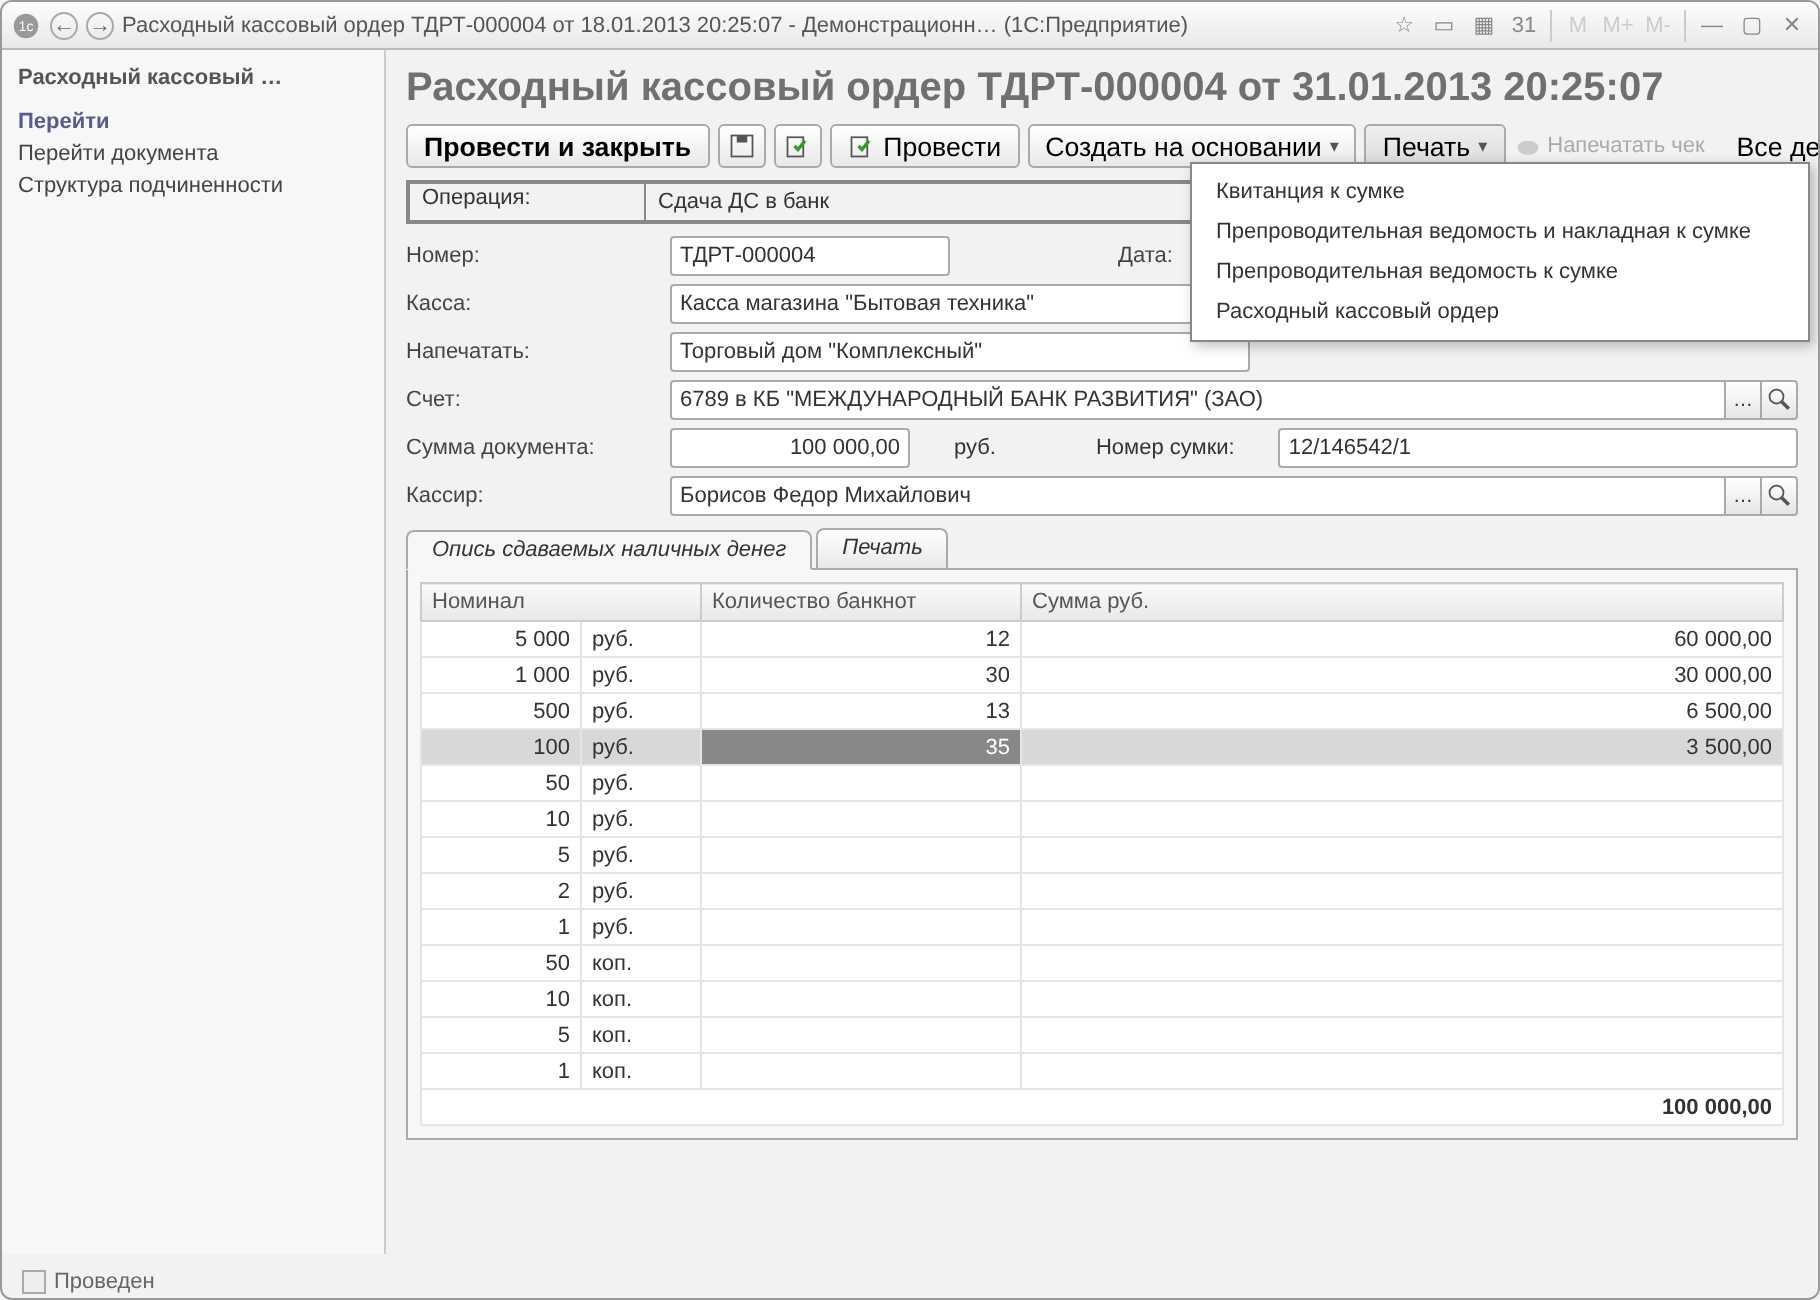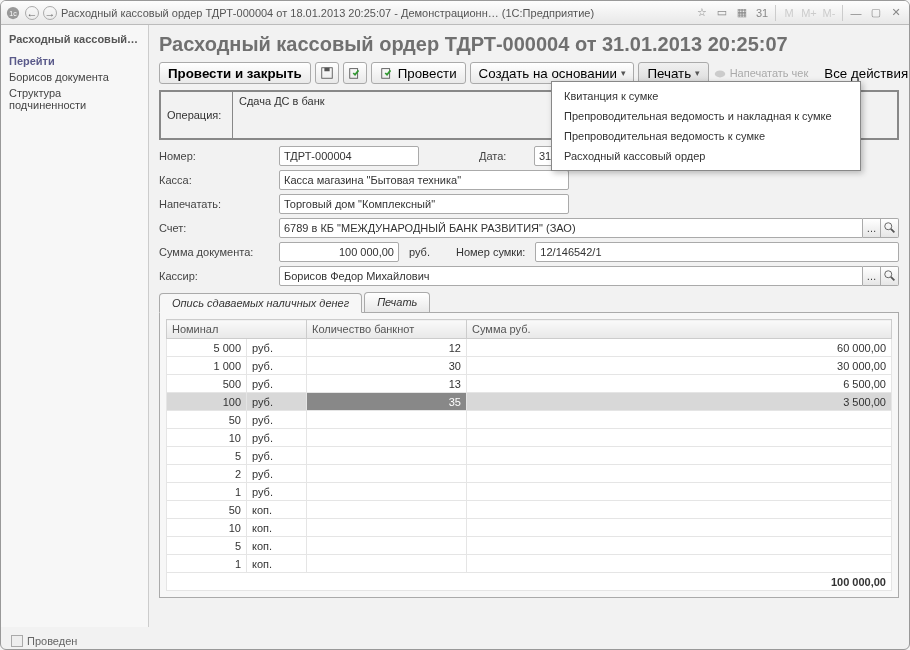--- a/index.html
+++ b/index.html
@@ -33,44 +33,44 @@
   }
   .tb-ico { width:16px; height:16px; display:inline-flex; align-items:center; justify-content:center; font-size:11px; color:#666; }
   .tb-ico.circle { border:1px solid #aaa; border-radius:50%; width:14px; height:14px; }
   .tb-title { flex: 1; white-space: nowrap; overflow: hidden; text-overflow: ellipsis; color:#555; }
   .tb-right { display:flex; gap:2px; align-items:center; }
   .tb-btn { width:18px; height:16px; display:inline-flex; align-items:center; justify-content:center; color:#888; border:1px solid transparent; border-radius:2px; }
   .divider-v { width:1px; height:16px; background:#ccc; margin:0 2px; }
 
   .body { display:flex; height: 602px; }
   .sidebar {
-    width: 148px;
+    width: 192px;
     background: #f7f7f7;
     border-right: 1px solid #ccc;
     padding: 4px 0;
   }
   .sidebar-title { font-weight: bold; padding: 4px 8px 8px; color:#555; white-space:nowrap; overflow:hidden; text-overflow:ellipsis; }
   .nav-group { font-weight:bold; color:#5a5a8a; padding: 2px 8px; }
   .nav-item { padding: 2px 8px; color:#444; }
 
   .main { flex:1; padding: 8px 10px; position:relative; overflow:hidden; }
   .page-title { font-size: 20px; font-weight: bold; color:#707070; margin: 0 0 6px; }
   .toolbar { display:flex; align-items:center; gap:4px; margin-bottom:6px; flex-wrap:nowrap; }
   .btn { background:linear-gradient(#fff,#e9e9e9); border:1px solid #aaa; border-radius:3px; padding:2px 8px; height:22px; display:inline-flex; align-items:center; gap:4px; white-space:nowrap; }
   .btn.primary { font-weight:bold; }
   .btn.icon { padding:2px 4px; }
   .btn .caret { font-size:9px; color:#555; }
   .toolbar-spacer { flex:1; }
   .link-disabled { color:#aaa; display:inline-flex; align-items:center; gap:3px; white-space:nowrap; }
 
   .op-row { display:flex; border:2px solid #888; margin-bottom:6px; }
-  .op-label { width:72px; padding:17px 6px; border-right:1px solid #888; }
+  .op-label { width:118px; padding:1px 6px; border-right:1px solid #888; }
   .op-value { padding:3px 6px; }
 
-  .form-row { display:flex; align-items:center; margin-bottom:4px; gap:10px; }
+  .form-row { display:flex; align-items:center; margin-bottom:4px; gap:22px; }
   .form-label { width: 110px; color:#444; }
   .form-label.short { width:45px; }
   .input { background:#fff; border:1px solid #aaa; height:20px; padding:1px 4px; border-radius:2px; display:flex; align-items:center; }
   .input.flex { flex:1; }
   .input-group { display:flex; flex:1; }
   .input-group .input { border-radius:2px 0 0 2px; }
   .input-btn { width:18px; height:20px; border:1px solid #aaa; border-left:none; background:linear-gradient(#fff,#e6e6e6); display:inline-flex; align-items:center; justify-content:center; font-size:10px; }
   .input-btn:last-child { border-radius:0 2px 2px 0; }
   .num-input { text-align:right; width:120px; }
 
@@ -136,21 +136,21 @@
       <span class="tb-btn">▢</span>
       <span class="tb-btn">✕</span>
     </div>
   </div>
 
   <div class="body">
 
     <div class="sidebar">
       <div class="sidebar-title">Расходный кассовый …</div>
       <div class="nav-group">Перейти</div>
-      <div class="nav-item">Борисов документа</div>
+      <div class="nav-item">Перейти документа</div>
       <div class="nav-item">Структура подчиненности</div>
     </div>
 
     <div class="main">
       <h1 class="page-title">Расходный кассовый ордер ТДРТ-000004 от 31.01.2013 20:25:07</h1>
 
       <div class="toolbar">
         <button class="btn primary">Провести и закрыть</button>
         <button class="btn icon">
           <svg class="ico" viewBox="0 0 16 16">

